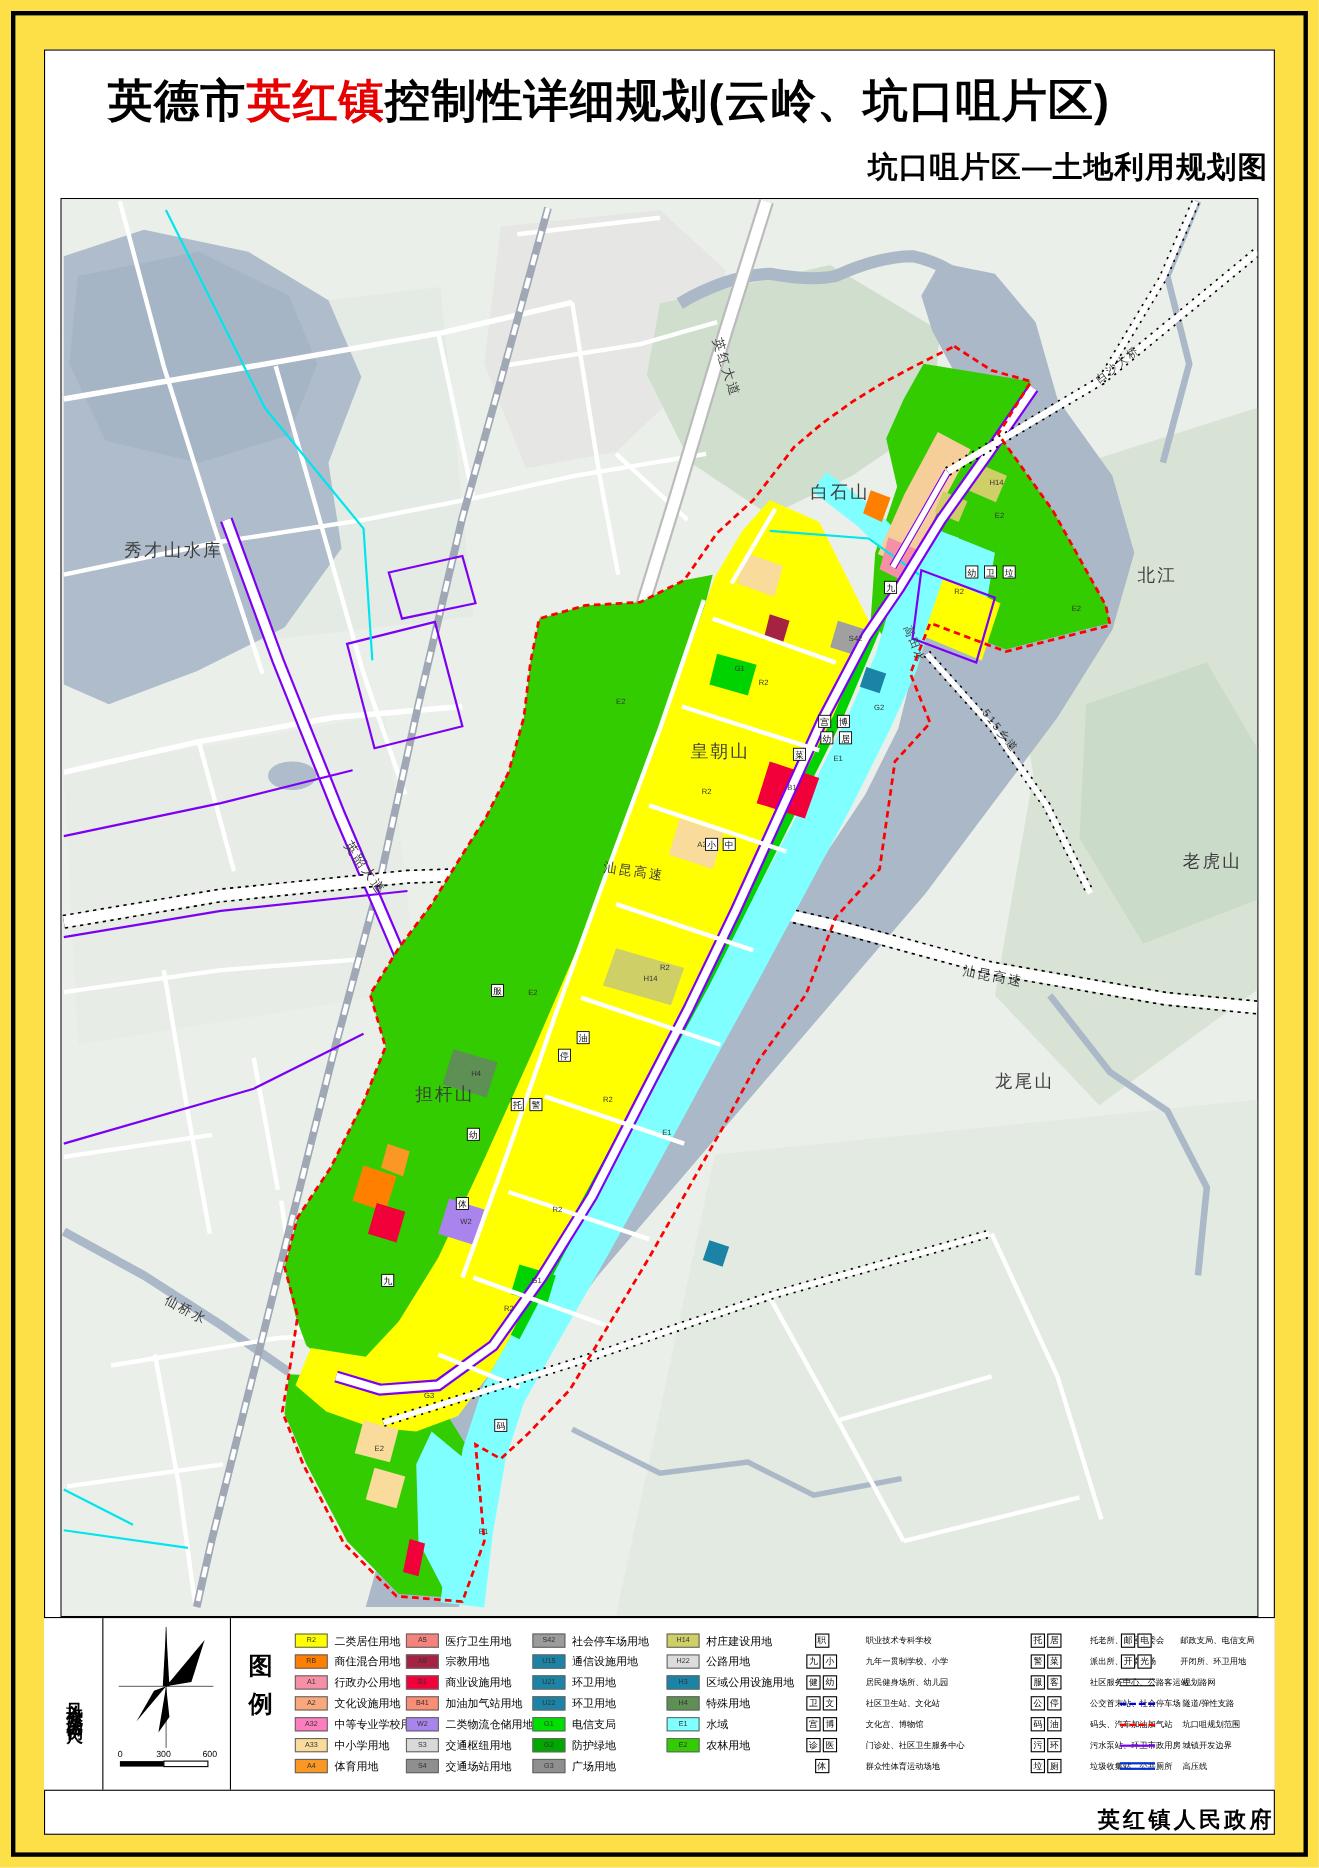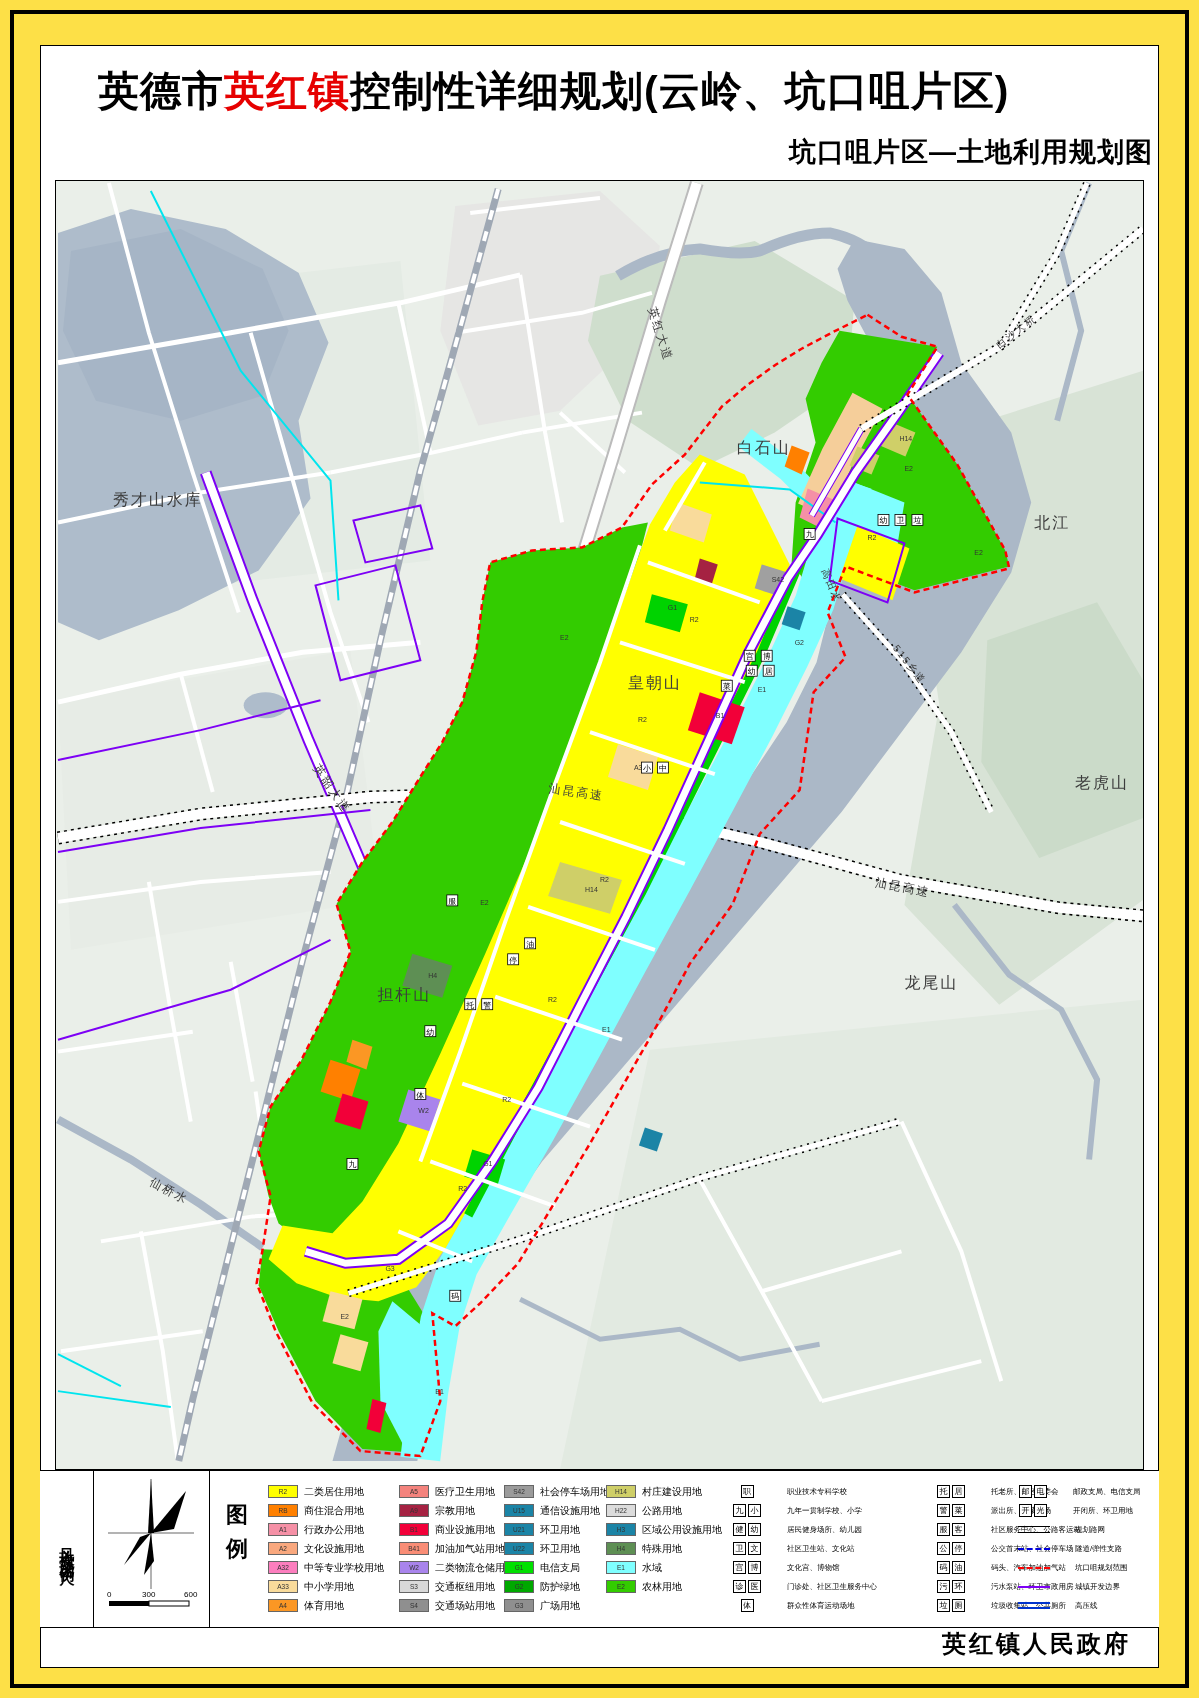--- a/index.html
+++ b/index.html
@@ -32,22 +32,22 @@
   .ipair{display:flex;gap:2px;width:30px;flex:0 0 30px;justify-content:center;}
   .ibox{width:13px;height:13px;border:1px solid #000;box-sizing:border-box;
         font-size:8px;line-height:11px;text-align:center;background:#fff;}
   .lsample{width:32px;flex:0 0 32px;}
   .ls-road{height:5px;border-top:1px solid #000;border-bottom:1px solid #000;}
   .ls-tunnel{height:0;border-top:2px dashed #0000dd;}
   .ls-range{height:0;border-top:2px dashed #ff0000;}
   .ls-urban{height:0;border-top:2px solid #7d00f5;}
   .ls-hv{height:3px;border-top:2px solid #0033cc;border-bottom:2px solid #0033cc;}
   .footer-strip{position:absolute;left:40px;top:1628px;width:1119px;height:40px;
-        display:flex;align-items:flex-start;justify-content:flex-end;padding-right:28px;box-sizing:border-box;
-        font-size:24px;font-weight:bold;letter-spacing:3px;}
+        display:flex;align-items:flex-end;justify-content:flex-end;padding-right:0;box-sizing:border-box;
+        font-size:20px;font-weight:bold;letter-spacing:3px;}
 </style>
 </head>
 <body>
 
 <div class="page">
   <div class="outer-border"></div>
   <div class="inner-frame"></div>
 
   <div class="title"><span>英德市</span><span class="hl">英红镇</span><span>控制性详细规划(云岭、坑口咀片区)</span></div>
   <div class="subtitle">坑口咀片区—土地利用规划图</div>
@@ -378,21 +378,21 @@
           </div>
           <div class="lrow">
             <span class="swatch" style="background: rgb(249, 219, 155);">A33</span>
             <span class="llabel">中小学用地</span>
           </div>
           <div class="lrow">
             <span class="swatch" style="background: rgb(251, 151, 36);">A4</span>
             <span class="llabel">体育用地</span>
           </div>
         </div>
-        <div class="lcol" style="left: 359px;">
+        <div class="lcol" style="left: 329px;">
           <div class="lrow">
             <span class="swatch" style="background: rgb(244, 131, 125);">A5</span>
             <span class="llabel">医疗卫生用地</span>
           </div>
           <div class="lrow">
             <span class="swatch" style="background: rgb(165, 34, 66);">A9</span>
             <span class="llabel">宗教用地</span>
           </div>
           <div class="lrow">
             <span class="swatch" style="background: rgb(242, 0, 57);">B1</span>
@@ -408,21 +408,21 @@
           </div>
           <div class="lrow">
             <span class="swatch" style="background: rgb(217, 217, 217);">S3</span>
             <span class="llabel">交通枢纽用地</span>
           </div>
           <div class="lrow">
             <span class="swatch" style="background: rgb(143, 143, 143);">S4</span>
             <span class="llabel">交通场站用地</span>
           </div>
         </div>
-        <div class="lcol" style="left: 464px;">
+        <div class="lcol" style="left: 444px;">
           <div class="lrow">
             <span class="swatch" style="background: rgb(155, 155, 155);">S42</span>
             <span class="llabel">社会停车场用地</span>
           </div>
           <div class="lrow">
             <span class="swatch" style="background: rgb(27, 132, 166);">U15</span>
             <span class="llabel">通信设施用地</span>
           </div>
           <div class="lrow">
             <span class="swatch" style="background: rgb(27, 132, 166);">U21</span>

